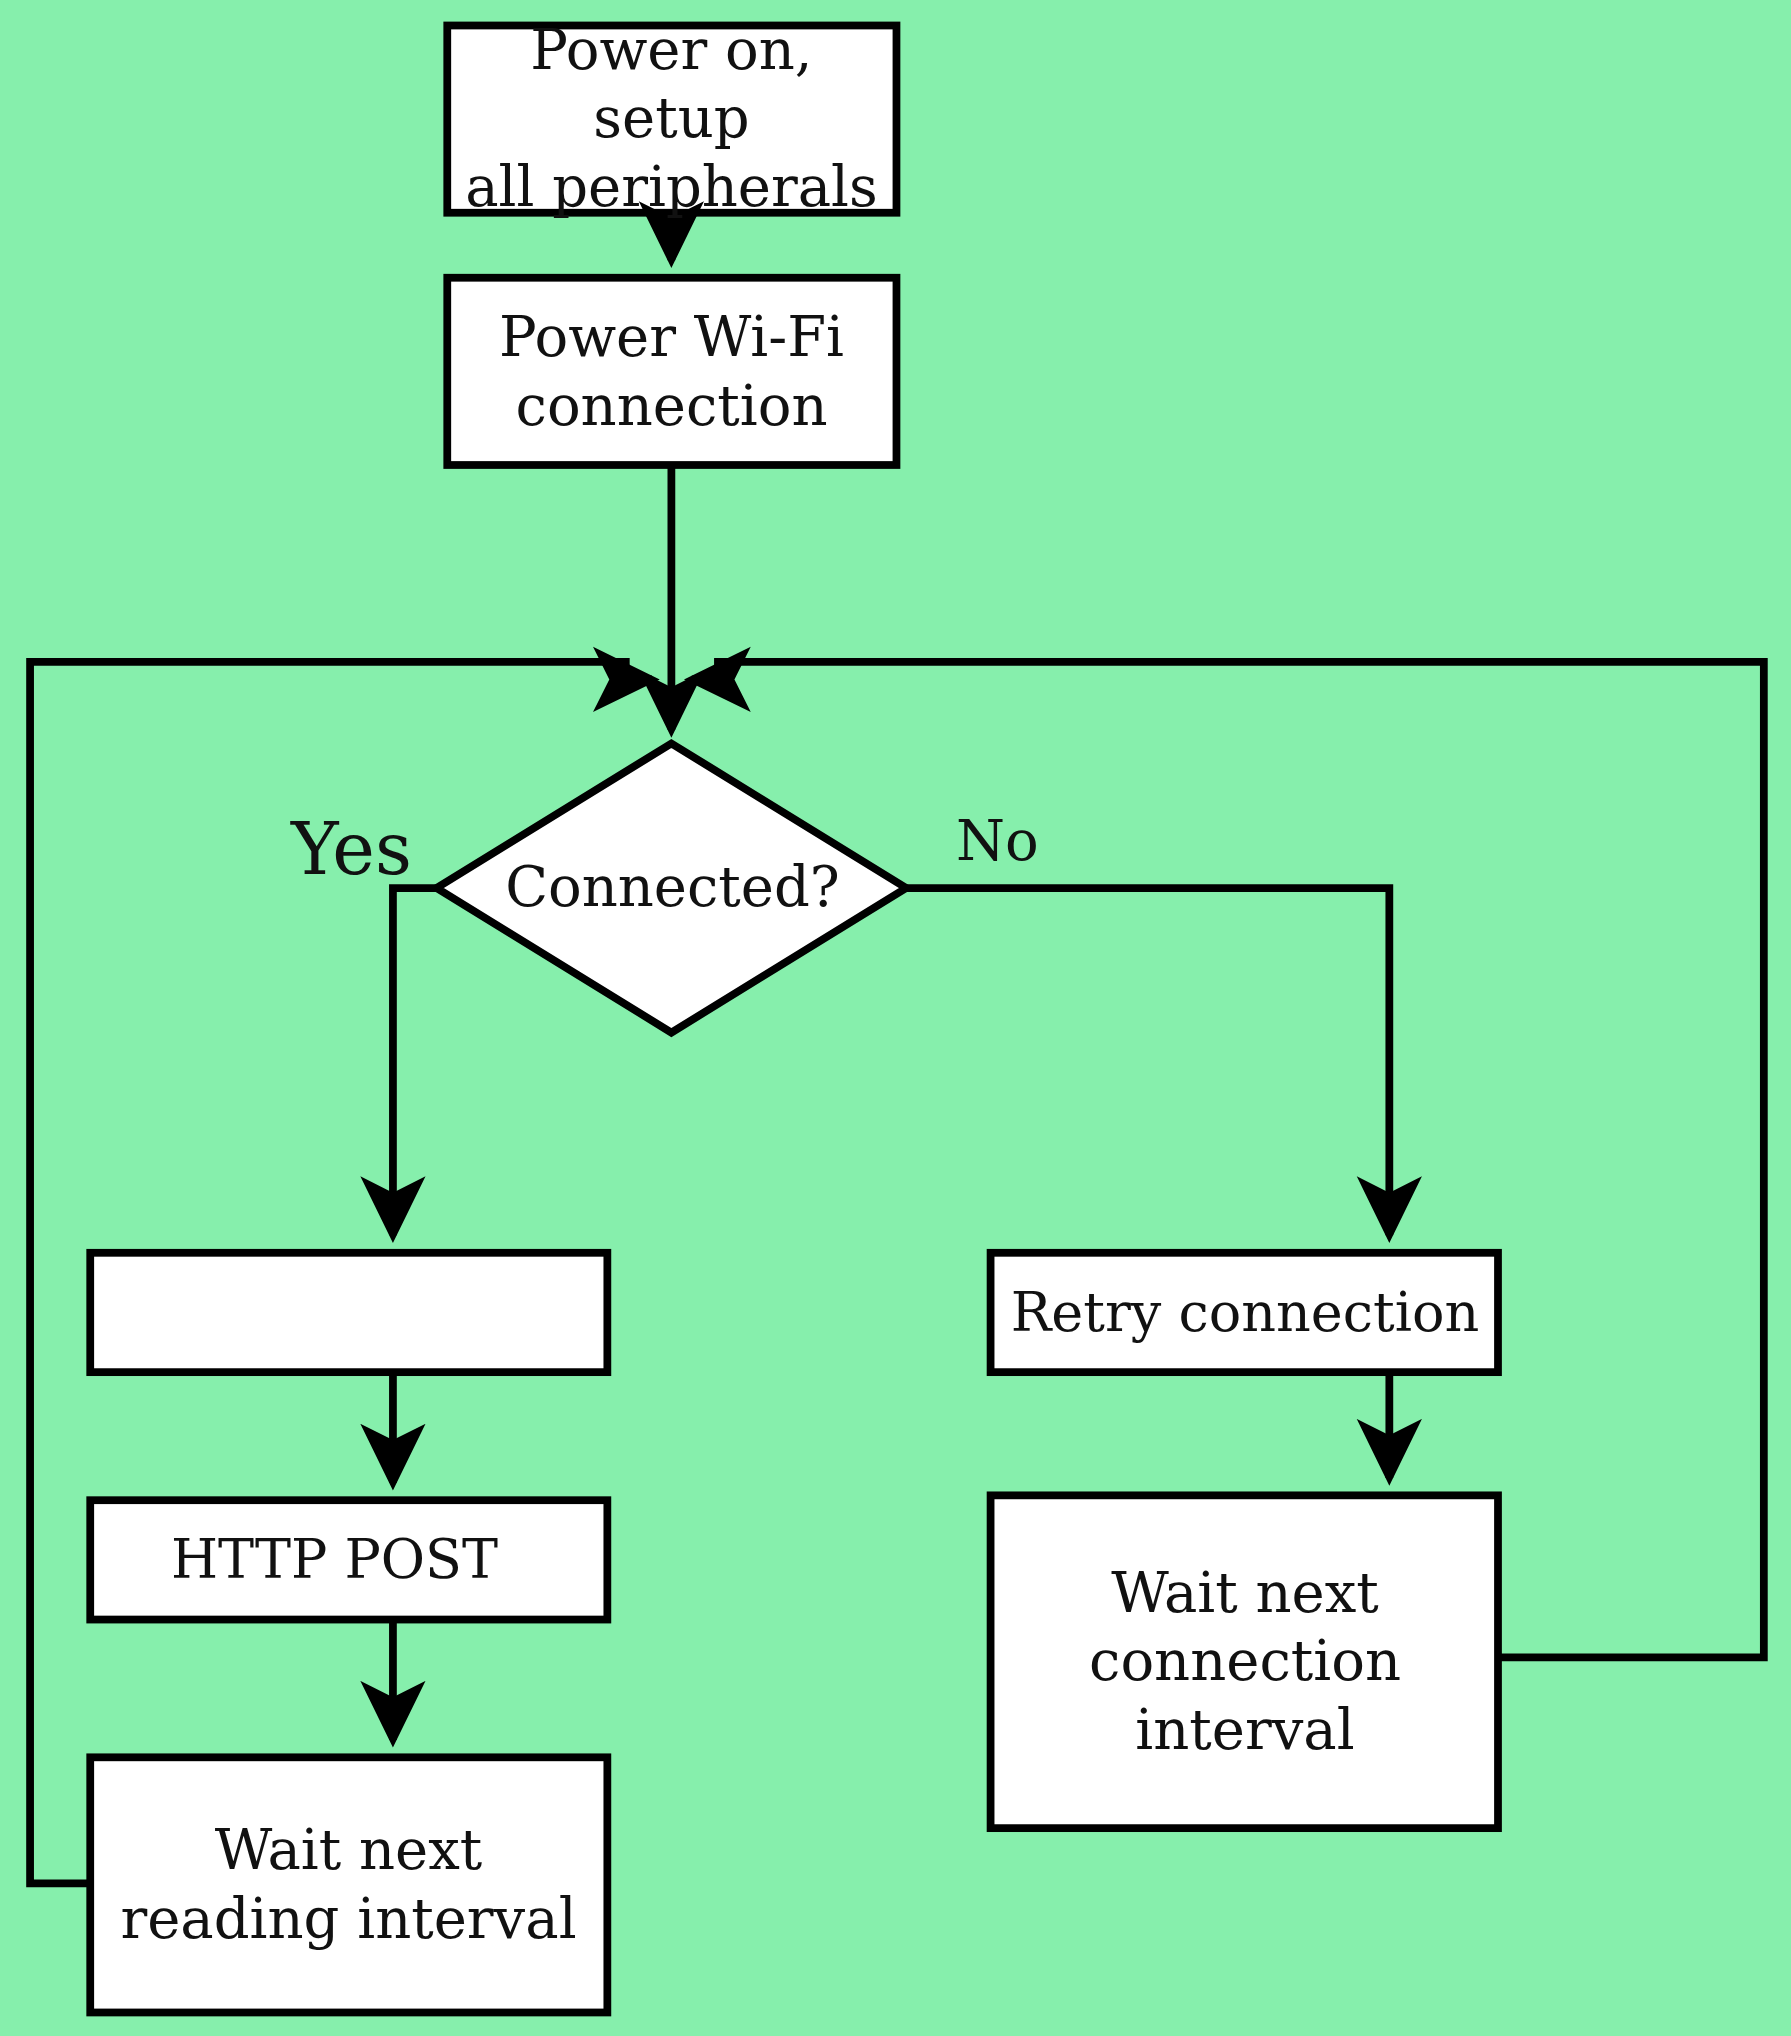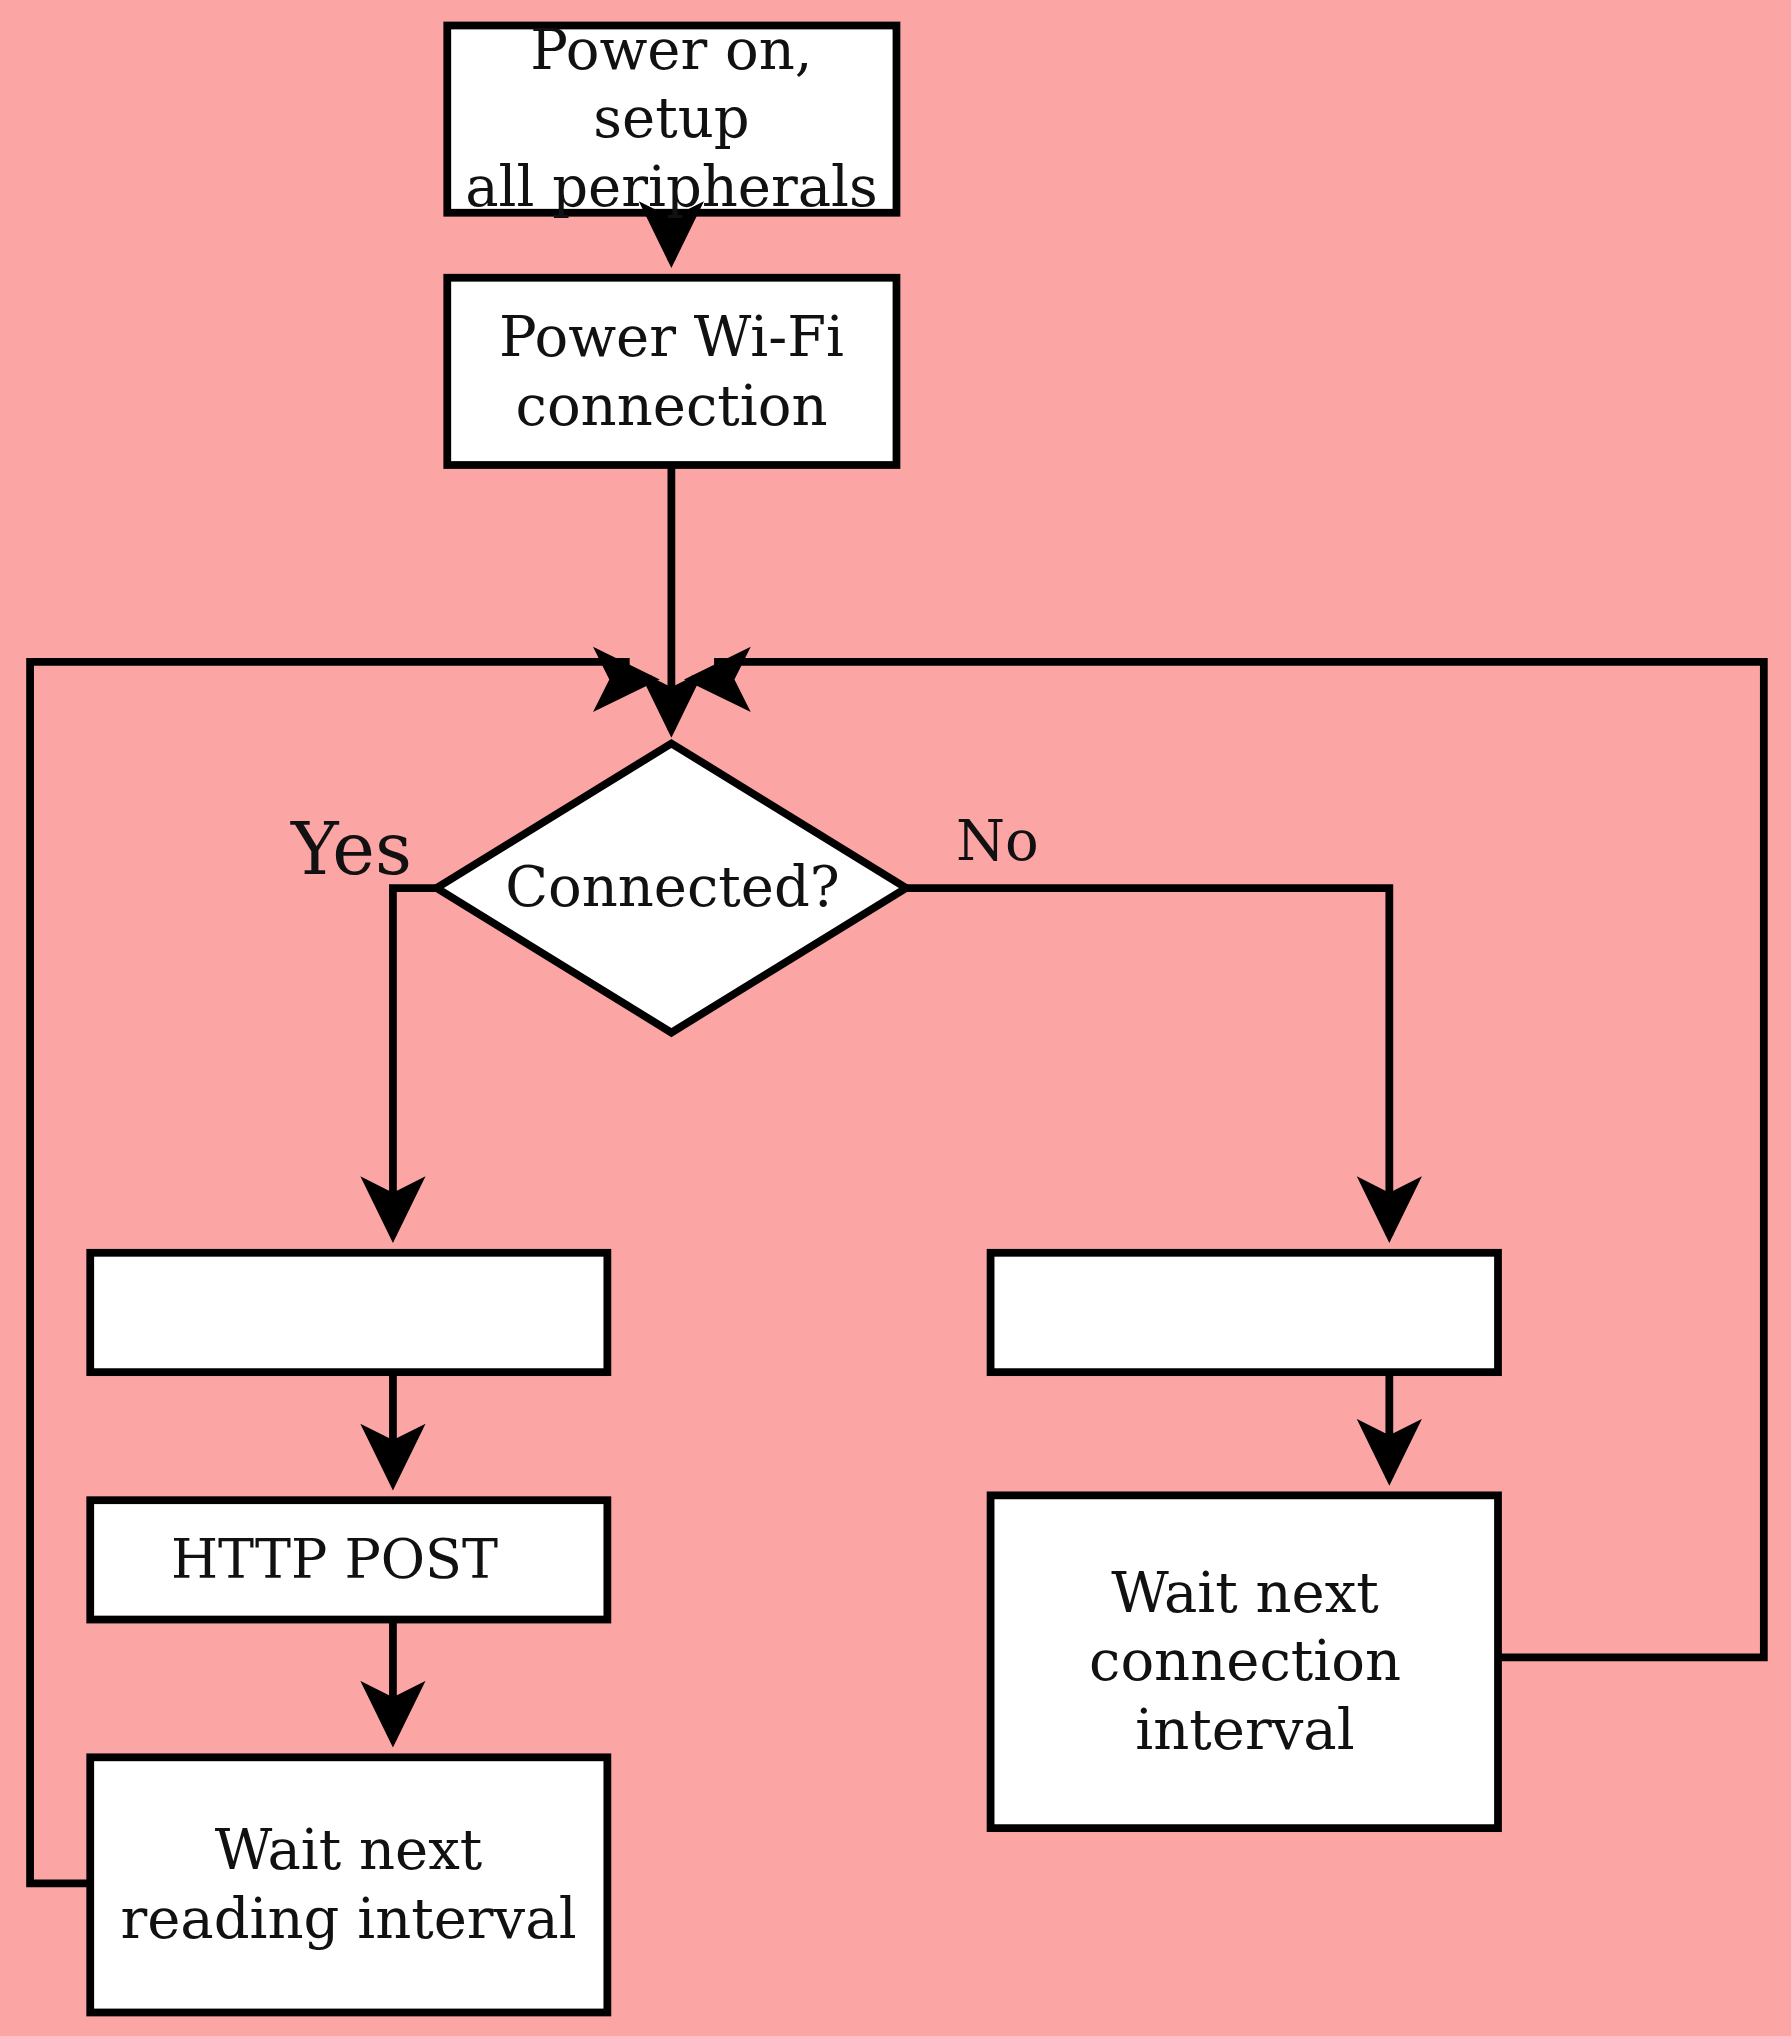--- a/index.html
+++ b/index.html
@@ -1,17 +1,17 @@
 <!DOCTYPE html>
 <html><head>
 <meta charset="utf-8">
 <style>
   html,body{margin:0;padding:0;background:#ffffff;}
   body{width:1791px;height:2037px;font-family:"DejaVu Serif",serif;}
-  #root{position:relative;width:1791px;height:2037px;overflow:hidden;background:#fca5a5;}
+  #root{position:relative;width:1791px;height:2037px;overflow:hidden;background:#86efac;}
   #flow{position:absolute;left:0;top:0;width:1791px;height:2037px;}
   .node-label{
     position:absolute;
     display:flex;
     align-items:center;
     justify-content:center;
     text-align:center;
     font-family:"DejaVu Serif",serif;
     color:#111111;
     line-height:1.22;
@@ -80,20 +80,21 @@
 connection</div>
 
   <div class="node-label" style="left:437px; top:840px; width:471px; height:95px; font-size:56px;">Connected?</div>
 
 
   <div class="node-label" style="left:76px; top:1500px; width:517px; height:119px; font-size:54px;">HTTP POST</div>
 
   <div class="node-label" style="left:90px; top:1757px; width:517px; height:255px; font-size:56px;">Wait next
 reading interval</div>
 
+  <div class="node-label" style="left:991px; top:1253px; width:508px; height:119px; font-size:54px;">Retry connection</div>
 
   <div class="node-label" style="left:991px; top:1495px; width:508px; height:333px; font-size:56px;">Wait next
 connection
 interval</div>
 
   <div class="edge-label" style="left:291px; top:813px; font-size:72px;">Yes</div>
 
   <div class="edge-label" style="left:956px; top:813px; font-size:56px;">No</div>
 
 </div>

